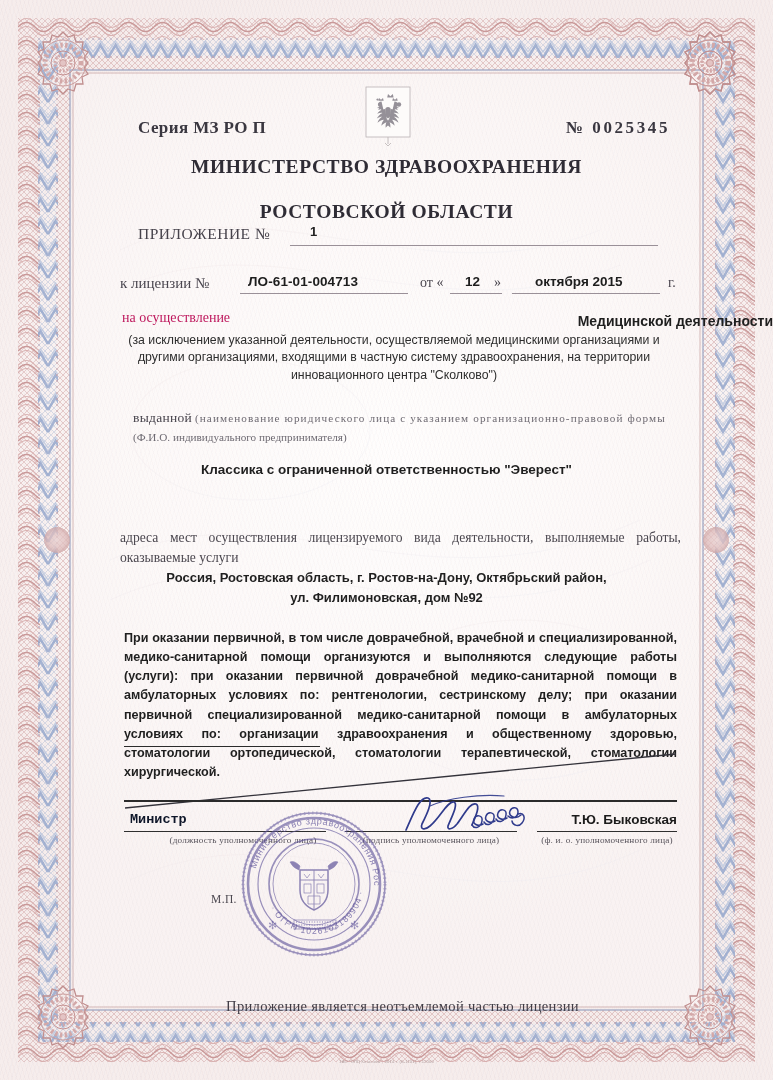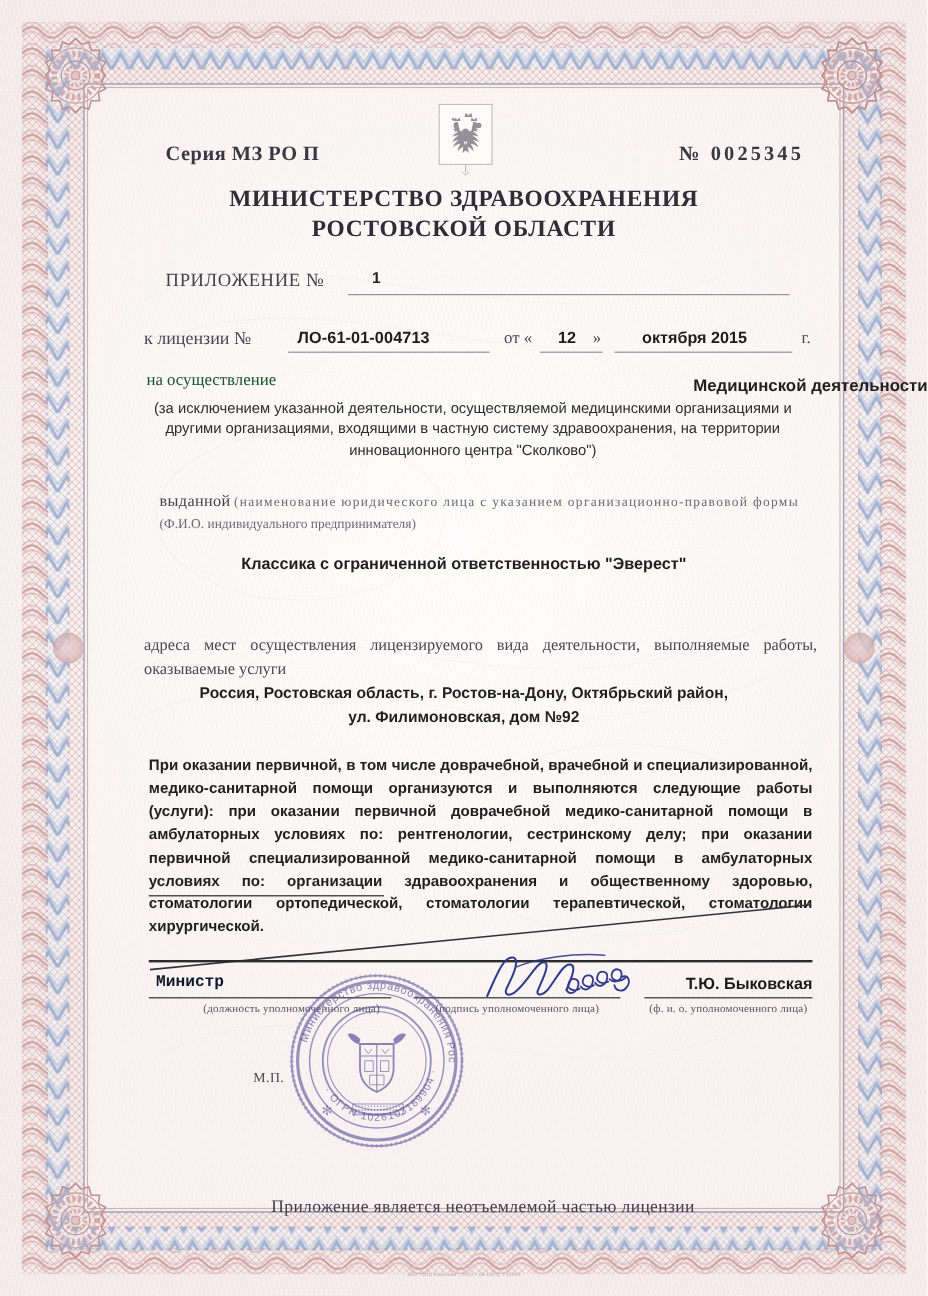--- a/index.html
+++ b/index.html
@@ -55,21 +55,21 @@
   #series-label{position:absolute;left:28px;top:0;font-size:17px;font-weight:700;
       color:#3a3740;letter-spacing:.4px;}
   #blank-number{position:absolute;right:0;top:0;font-size:17px;font-weight:700;
       color:#3a3740;letter-spacing:2.6px;white-space:nowrap;}
 
   
   #coat-of-arms{position:absolute;left:365px;top:86px;width:46px;height:62px;}
 
   #ministry-title{position:absolute;left:0;right:0;top:155px;text-align:center;
      font-size:19.5px;font-weight:700;color:#2f2c35;letter-spacing:.6px;line-height:1.28;}
-  #ministry-title .l2{display:block;}
+  #ministry-title .l2{display:block;margin-top:20px;}
 
   
   #appendix-row{position:absolute;left:138px;top:223px;width:520px;height:26px;}
   #appendix-label{position:absolute;left:0;top:2px;font-size:15.5px;color:#46424b;
       letter-spacing:.5px;}
   #appendix-rule{position:absolute;left:152px;right:0;top:22px;height:1px;
       background:#9a9098;}
   #appendix-value{position:absolute;left:172px;top:1px;font-size:13px;font-weight:700;
       color:#222;font-family:"Liberation Sans",sans-serif;}
 
@@ -83,21 +83,21 @@
   #day-rule{position:absolute;left:330px;width:52px;top:21px;height:1px;background:#9a9098;}
   #day-value{position:absolute;left:345px;top:2px;font-size:13.5px;font-weight:700;
       color:#1d1d1d;font-family:"Liberation Sans",sans-serif;}
   #quote-close{position:absolute;left:374px;top:3px;font-size:14px;color:#4a464f;}
   #month-rule{position:absolute;left:392px;width:148px;top:21px;height:1px;background:#9a9098;}
   #month-value{position:absolute;left:415px;top:2px;font-size:13.5px;font-weight:700;
       color:#1d1d1d;font-family:"Liberation Sans",sans-serif;}
   #year-suffix{position:absolute;left:548px;top:3px;font-size:14px;color:#4a464f;}
 
   
-  #activity-label{position:absolute;left:122px;top:310px;font-size:14px;color:#14532d;}
+  #activity-label{position:absolute;left:122px;top:310px;font-size:14px;color:#be185d;}
   #activity-title{position:absolute;left:0;right:0;top:313px;text-align:right;
       font-size:14px;font-weight:700;color:#1f1f1f;
       font-family:"Liberation Sans",sans-serif;}
   #activity-note{position:absolute;left:123px;right:108px;top:332px;text-align:center;
       font-size:12.3px;color:#2d2d2d;line-height:1.42;
       font-family:"Liberation Sans",sans-serif;}
 
   
   #issued-caption{position:absolute;left:133px;right:95px;top:408px;
       font-size:11.2px;color:#6e6a72;line-height:1.55;}

